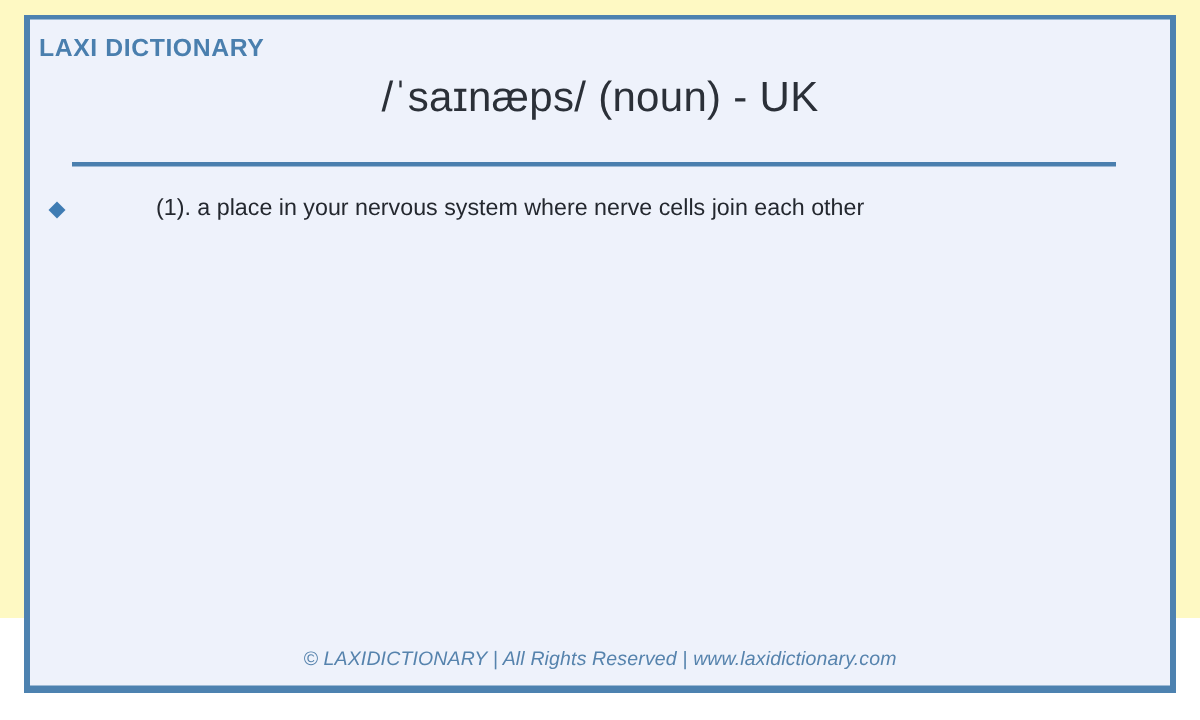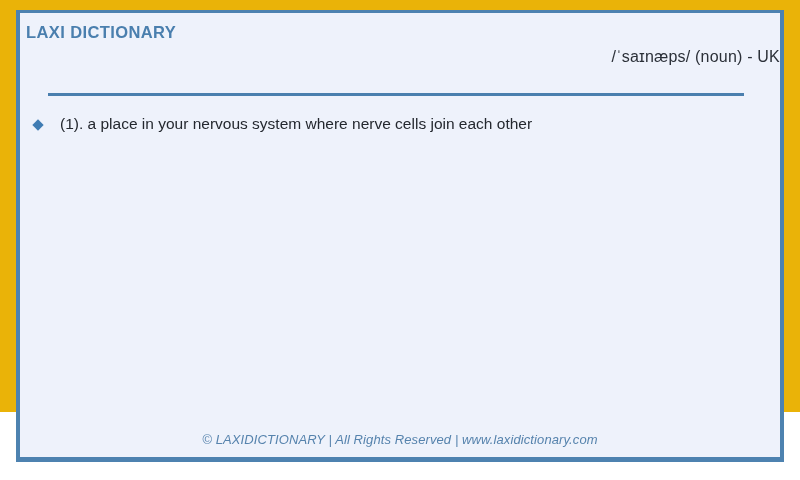--- a/index.html
+++ b/index.html
@@ -12,21 +12,21 @@
     height: 480px;
     background: #ffffff;
     font-family: "Liberation Sans", sans-serif;
     overflow: hidden;
   }
 
   .stage {
     position: relative;
     width: 800px;
     height: 412px;
-    background: #eab308;
+    background: #fef9c3;
   }
 
   
   .card {
     position: absolute;
     left: 16px;
     top: 10px;
     width: 768px;
     height: 452px;
     box-sizing: border-box;
@@ -51,25 +51,24 @@
     white-space: nowrap;
   }
 
   
   .headword-block {
     margin-top: 34px;
     text-align: center;
   }
 
   .pronunciation {
-    font-size: 16px;
+    font-size: 28px;
     color: #2b3038;
     letter-spacing: 0.2px;
     line-height: 1.25;
-    text-align: right;
   }
 
   .headword {
     font-size: 61px;
     font-weight: bold;
     color: #4a82b2;
     line-height: 1.08;
     margin-top: 8px;
     letter-spacing: -0.5px;
   }
@@ -85,20 +84,21 @@
   .definitions {
     margin-top: 18px;
     padding-left: 14px;
     flex: 1 1 auto;
   }
 
   .definition-row {
     display: flex;
     align-items: flex-start;
     margin-bottom: 6px;
+    gap: 44px;
   }
 
   .bullet {
     width: 8px;
     height: 8px;
     background: #3f7cb3;
     transform: rotate(45deg);
     flex: 0 0 auto;
     margin-top: 7px;
     margin-right: 0px;

